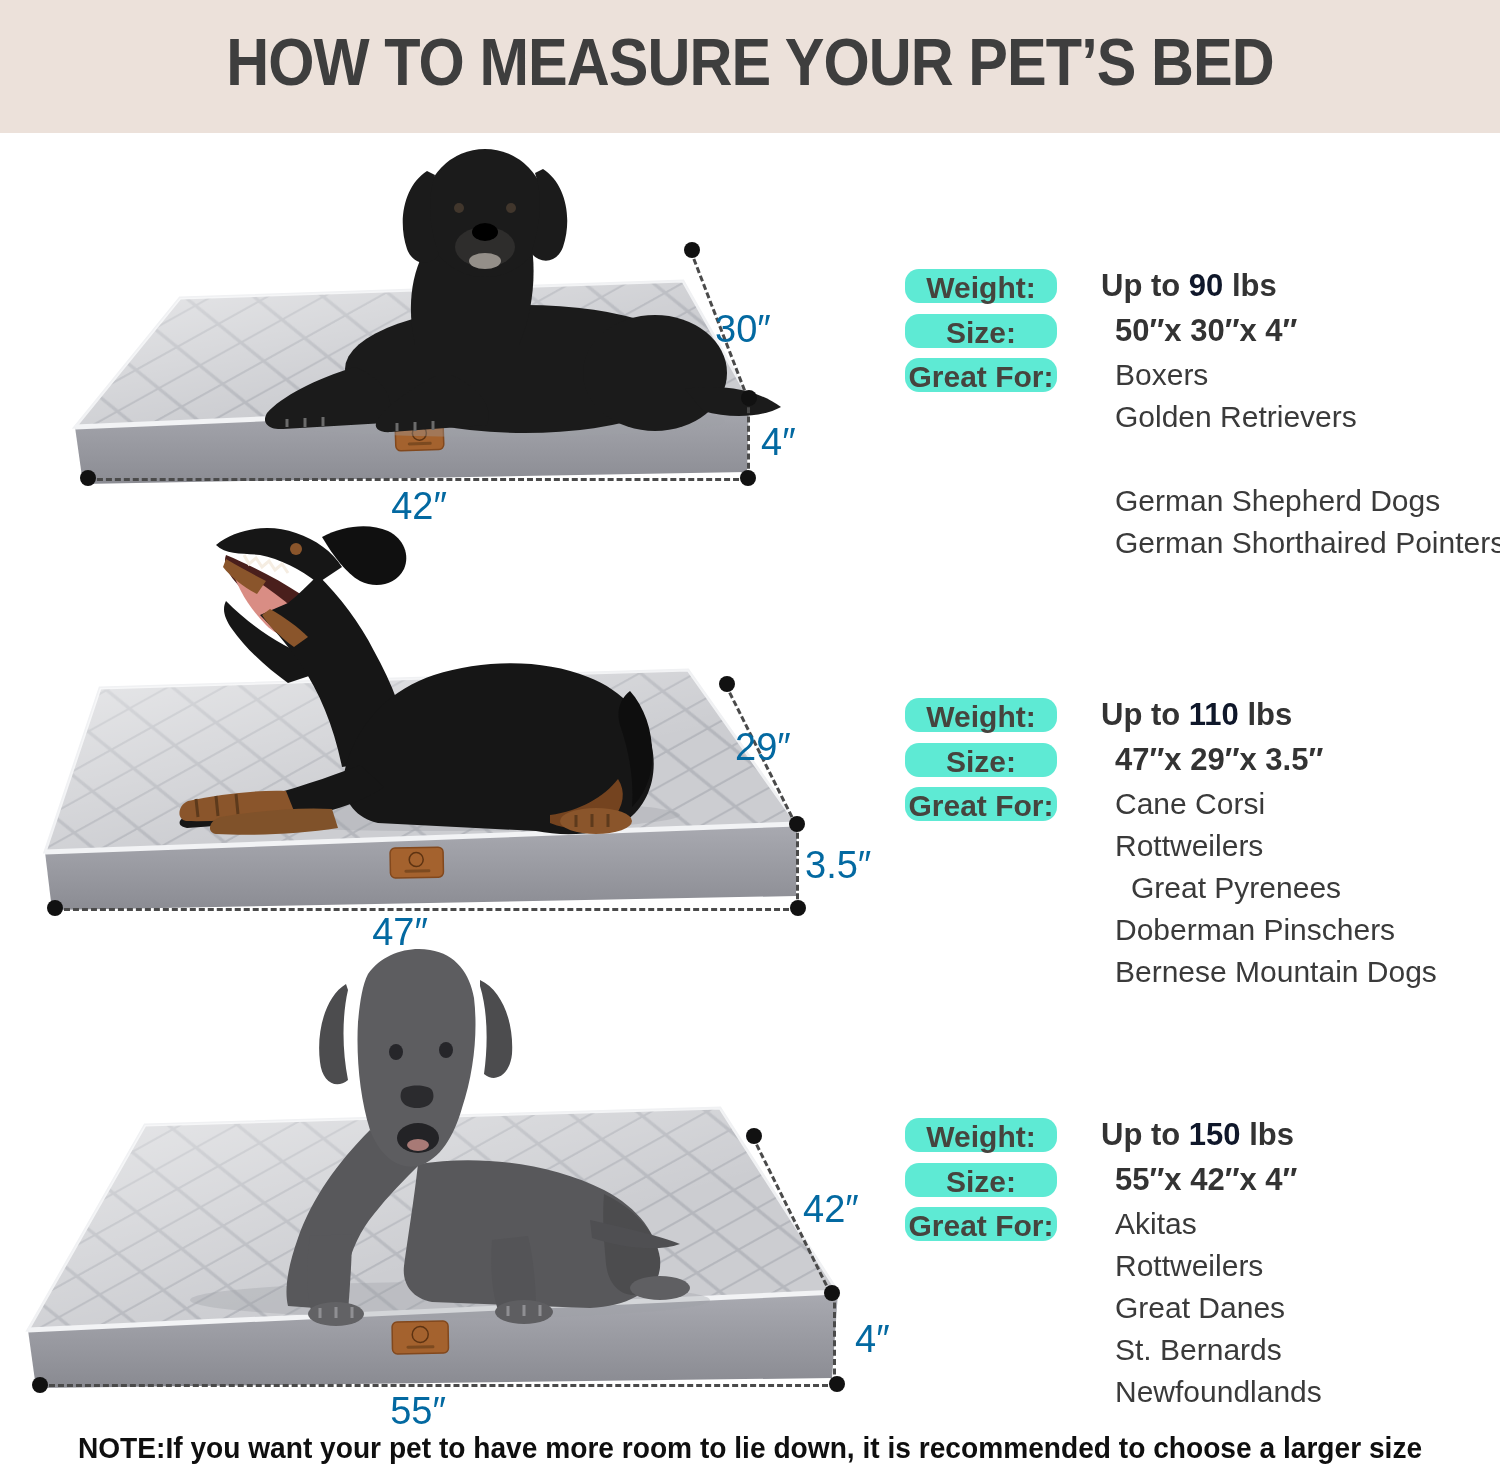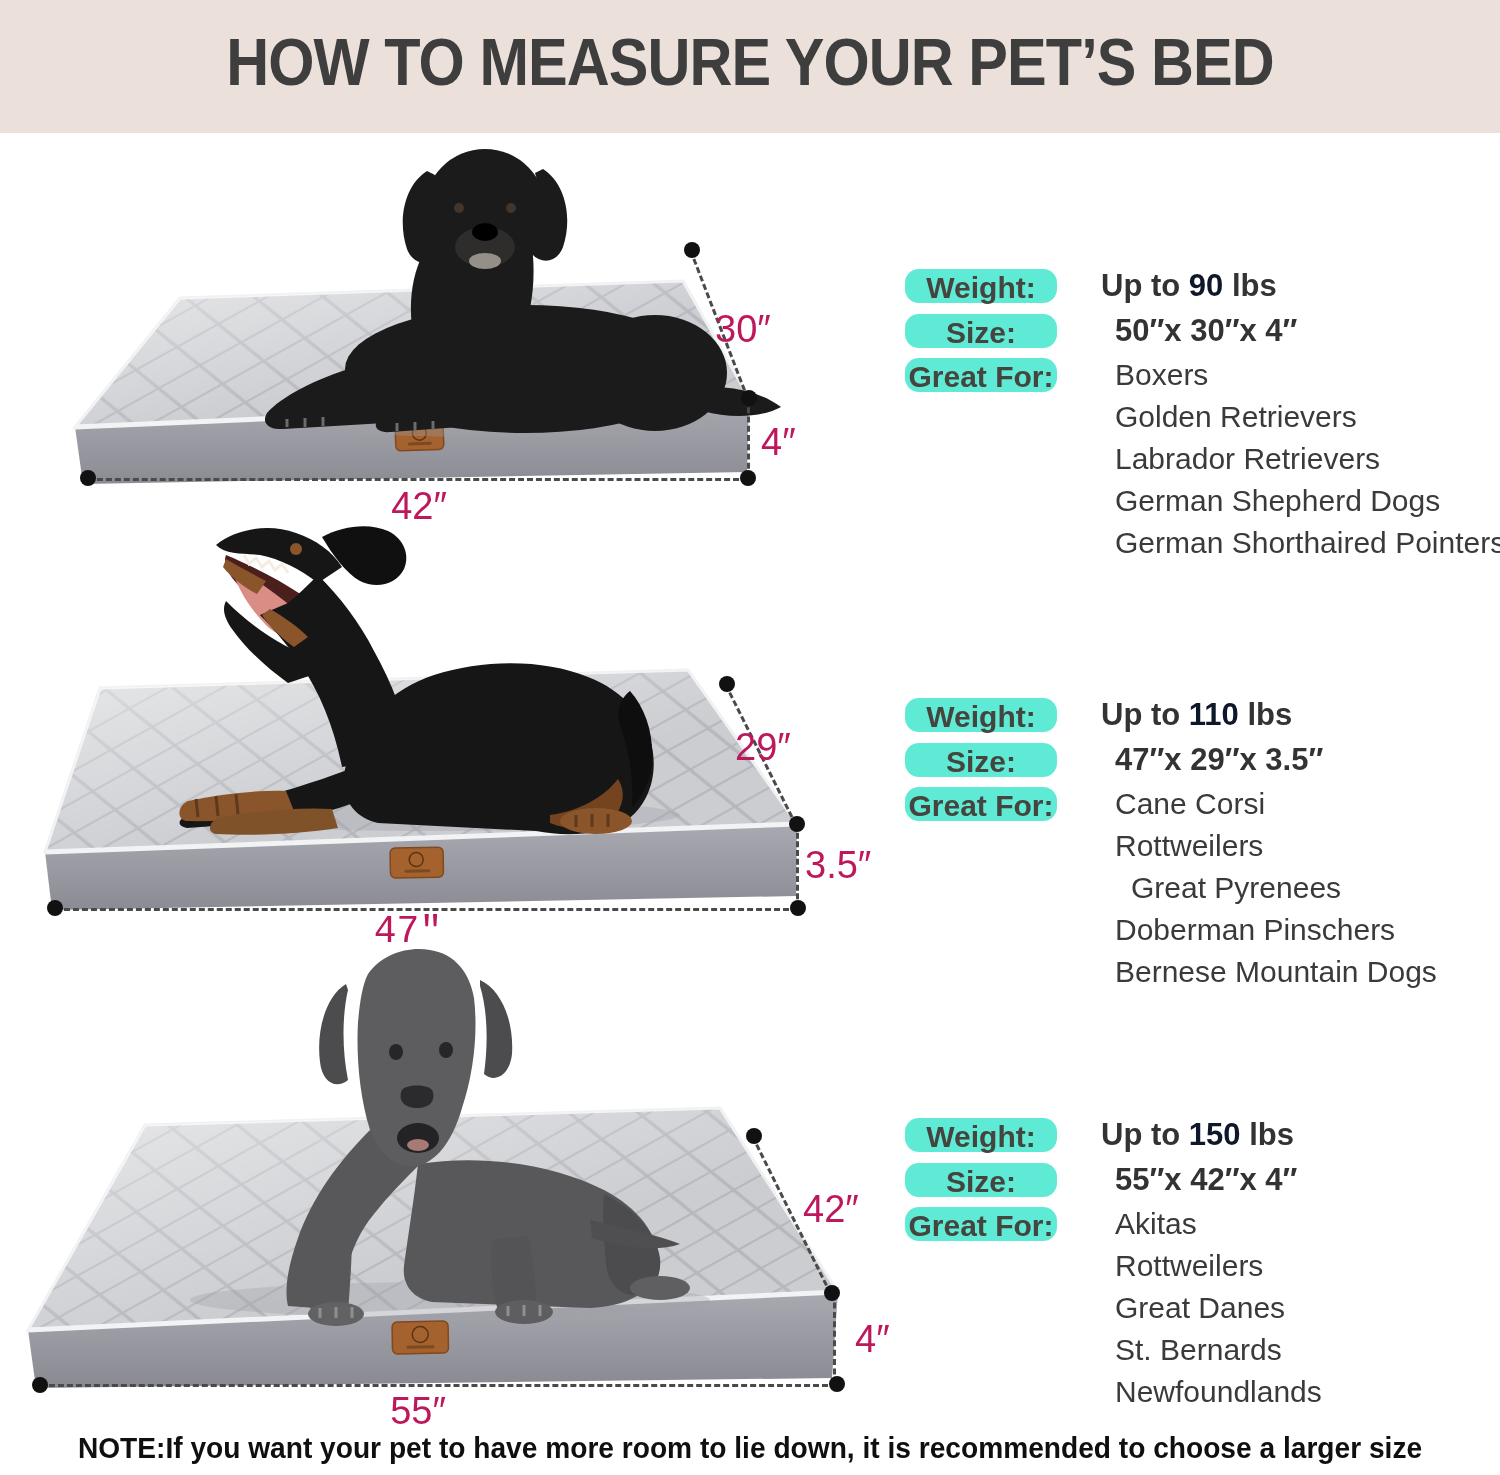--- a/index.html
+++ b/index.html
@@ -13,21 +13,21 @@
   .header-band{position:absolute;left:0;top:0;width:1500px;height:133px;background:#ece1da;}
   .title{
     position:absolute;left:0;top:24px;width:1500px;text-align:center;
     font-size:66px;font-weight:700;color:#3e3e3e;letter-spacing:-1px;
     transform:scaleX(0.90);transform-origin:center;white-space:nowrap;
   }
   
   .scene{position:absolute;}
   .scene svg{position:absolute;left:0;top:0;overflow:visible;}
   .dim-label{
-    position:absolute;font-size:38px;font-weight:400;color:#be185d;
+    position:absolute;font-size:38px;font-weight:400;color:#0369a1;
     white-space:nowrap;line-height:1.0;
   }
   .dim-label.center{text-align:center;}
   .dot{position:absolute;width:16px;height:16px;border-radius:50%;background:#111;transform:translate(-50%,-50%);}
   .dline{position:absolute;height:0;border-top:3px dashed #4a4a4a;transform-origin:0 0;}
   .vline{position:absolute;width:0;border-left:3px dashed #4a4a4a;}
   
   .spec-block{position:absolute;left:905px;width:590px;}
   .spec-row{position:absolute;left:0;display:flex;align-items:center;}
   .pill{
@@ -170,21 +170,21 @@
   </svg>
   <div class="dline" style="left:697px;top:169px;width:157px;transform:rotate(63.4deg);"></div>
   <div class="vline" style="left:766px;top:309px;height:84px;"></div>
   <div class="dline" style="left:25px;top:393px;width:743px;"></div>
   <div class="dot" style="left:697px;top:169px;"></div>
   <div class="dot" style="left:767px;top:309px;"></div>
   <div class="dot" style="left:768px;top:393px;"></div>
   <div class="dot" style="left:25px;top:393px;"></div>
   <div class="dim-label" style="left:705px;top:213px;">29″</div>
   <div class="dim-label" style="left:775px;top:331px;">3.5″</div>
-  <div class="dim-label center" style="left:336px;top:398px;width:84px;font-family:Liberation Mono, monospace;">47″</div>
+  <div class="dim-label center" style="left:328px;top:398px;width:84px;">47″</div>
 </div>
 
 <div class="scene" style="left:10px;top:940px;width:900px;height:500px;">
   <svg width="900" height="500" viewBox="0 0 900 500">
     <defs>
       <pattern id="q3" width="64" height="40" patternUnits="userSpaceOnUse" patternTransform="rotate(-4) skewX(-28)">
         <rect width="64" height="40" fill="#cccdd1"></rect>
         <path d="M0,0 L64,40 M64,0 L0,40" stroke="#b5b7bd" stroke-width="2.5" fill="none"></path>
       </pattern>
       <linearGradient id="f3" x1="0" y1="0" x2="0" y2="1">
@@ -252,23 +252,20 @@
     <span class="pill">Size:</span>
     <span class="val strong indent">50″x 30″x 4″</span>
   </div>
   <div class="spec-row" style="top:90px;">
     <span class="pill">Great For:</span>
     <span class="val breed indent">Boxers</span>
   </div>
   <div class="spec-row" style="top:132px;left:196px;">
       <span class="val breed" style="margin-left:14px;">Golden Retrievers</span>
     </div>
-  <div class="spec-row" style="top:174px;left:196px;">
-      <span class="val breed" style="margin-left:14px;">Labrador Retrievers</span>
-    </div>
   <div class="spec-row" style="top:216px;left:196px;">
       <span class="val breed" style="margin-left:14px;">German Shepherd Dogs</span>
     </div>
   <div class="spec-row" style="top:258px;left:196px;">
       <span class="val breed" style="margin-left:14px;">German Shorthaired Pointers</span>
     </div>
 </div>
 
 <div class="spec-block" style="top:697px;height:300px;">
   <div class="spec-row" style="top:0;">

